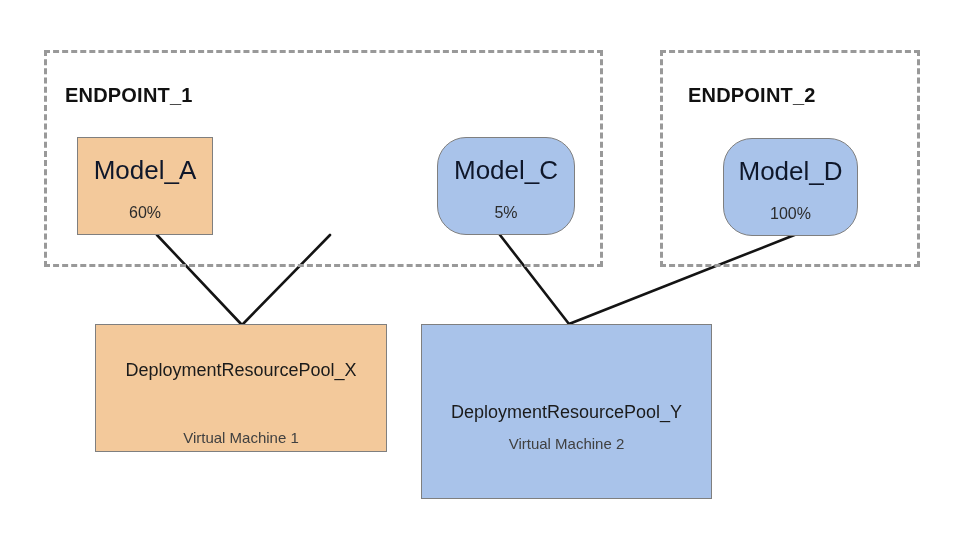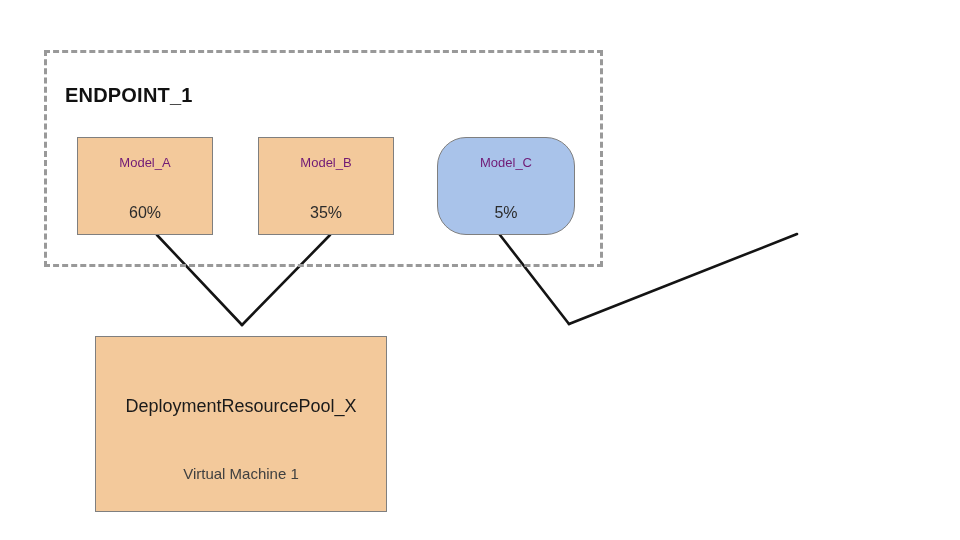--- a/index.html
+++ b/index.html
@@ -60,22 +60,22 @@
     display: flex;
     flex-direction: column;
     align-items: center;
     justify-content: space-between;
     padding: 17px 4px 12px 4px;
     z-index: 3;
   }
   .model-box.orange { background: var(--orange, #f3c99b); }
   .model-box.blue   { background: var(--blue, #a9c3ea); border-radius: 29px; }
   .model-name {
-    font-size: 13px;
-    color: #701a75;
+    font-size: 26px;
+    color: #0f172a;
     white-space: nowrap;
   }
   .traffic-split {
     font-size: 16px;
     color: #2c2c2c;
     white-space: nowrap;
   }
   #model-a { left: 30px;  top: 84px; }
   #model-b { left: 211px; top: 84px; }
   #model-c { left: 390px; top: 84px; width: 138px; }
@@ -88,21 +88,21 @@
     display: flex;
     flex-direction: column;
     align-items: center;
     justify-content: center;
     gap: 12px;
     padding-top: 30px;
     z-index: 3;
   }
   .pool-box.orange { background: var(--orange, #f3c99b); }
   .pool-box.blue   { background: var(--blue, #a9c3ea); }
-  #pool-x { left: 95px;  top: 336px; width: 292px; height: 176px; gap: 48px; }
+  #pool-x { left: 95px;  top: 324px; width: 292px; height: 128px; gap: 48px; }
   #pool-y { left: 421px; top: 324px; width: 291px; height: 175px; }
   .pool-name {
     font-size: 18px;
     color: #1b1b1b;
     white-space: nowrap;
   }
   .vm-label {
     font-size: 15px;
     color: #404040;
     white-space: nowrap;
@@ -121,31 +121,39 @@
   </svg>
 
   <div id="endpoint-1" class="endpoint">
     <div class="endpoint-label">ENDPOINT_1</div>
 
     <div id="model-a" class="model-box orange">
       <div class="model-name">Model_A</div>
       <div class="traffic-split">60%</div>
     </div>
 
-    <div id="model-b" class="model-box orange">
-      <div class="model-name">Model_B</div>
-      <div class="traffic-split">35%</div>
-    </div>
 
     <div id="model-c" class="model-box blue">
       <div class="model-name">Model_C</div>
       <div class="traffic-split">5%</div>
     </div>
   </div>
 
+  <div id="endpoint-2" class="endpoint">
+    <div class="endpoint-label">ENDPOINT_2</div>
+
+    <div id="model-d" class="model-box blue">
+      <div class="model-name">Model_D</div>
+      <div class="traffic-split">100%</div>
+    </div>
+  </div>
 
   <div id="pool-x" class="pool-box orange">
     <div class="pool-name">DeploymentResourcePool_X</div>
     <div class="vm-label">Virtual Machine 1</div>
   </div>
 
+  <div id="pool-y" class="pool-box blue">
+    <div class="pool-name">DeploymentResourcePool_Y</div>
+    <div class="vm-label">Virtual Machine 2</div>
+  </div>
 
 </div>
 
 </body></html>

